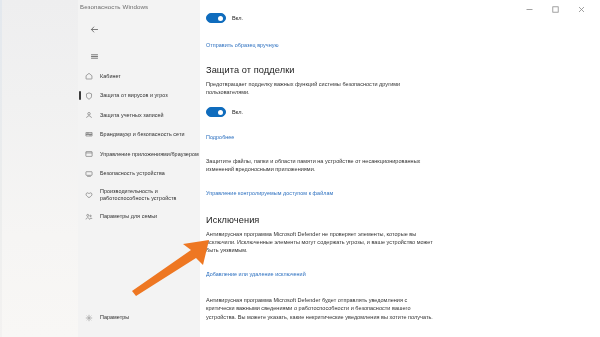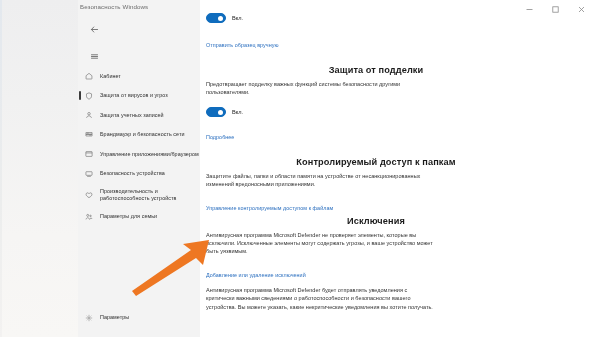--- a/index.html
+++ b/index.html
@@ -202,36 +202,35 @@
 
   .link {
     font-size: 5.4px;
     color: #2b6fbf;
     text-decoration: none;
     display: inline-block;
     letter-spacing: .05px;
   }
   .sect-title {
     font-size: 9.2px;
-    font-weight: 700;
+    font-weight: 400;
     color: #1b1b1b;
     letter-spacing: .1px;
-    text-align: center;
   }
   .sect-body {
     font-size: 5.5px;
     line-height: 8.4px;
     color: #303030;
     letter-spacing: .03px;
     max-width: 228px;
   }
   .mt5 { margin-top: 5px; }
   .mt7 { margin-top: 7px; }
   .mt9 { margin-top: 9px; }
-  .mt12 { margin-top: 2px; }
+  .mt12 { margin-top: 16px; }
   .mt14 { margin-top: 14px; }
 
   
   .arrow-layer {
     position: absolute;
     left: 0; top: 0;
     width: 600px; height: 337px;
     pointer-events: none;
     z-index: 9;
   }
@@ -404,21 +403,20 @@
               <div class="knob"></div>
             </div>
           <div class="toggle-label">Вкл.</div>
         </div>
         <div class="mt7">
           <a class="link" href="#">Подробнее</a>
         </div>
       </div>
 
       <div class="mt14">
-        <div class="sect-title">Контролируемый доступ к папкам</div>
         <div class="sect-body mt5">Защитите файлы, папки и области памяти на устройстве от несанкционированных изменений вредоносными приложениями.</div>
         <div class="mt7">
           <a class="link" href="#">Управление контролируемым доступом к файлам</a>
         </div>
       </div>
 
       <div class="mt12">
         <div class="sect-title">Исключения</div>
         <div class="sect-body mt5">Антивирусная программа Microsoft Defender не проверяет элементы, которые вы исключили. Исключенные элементы могут содержать угрозы, и ваше устройство может быть уязвимым.</div>
         <div class="mt7">

